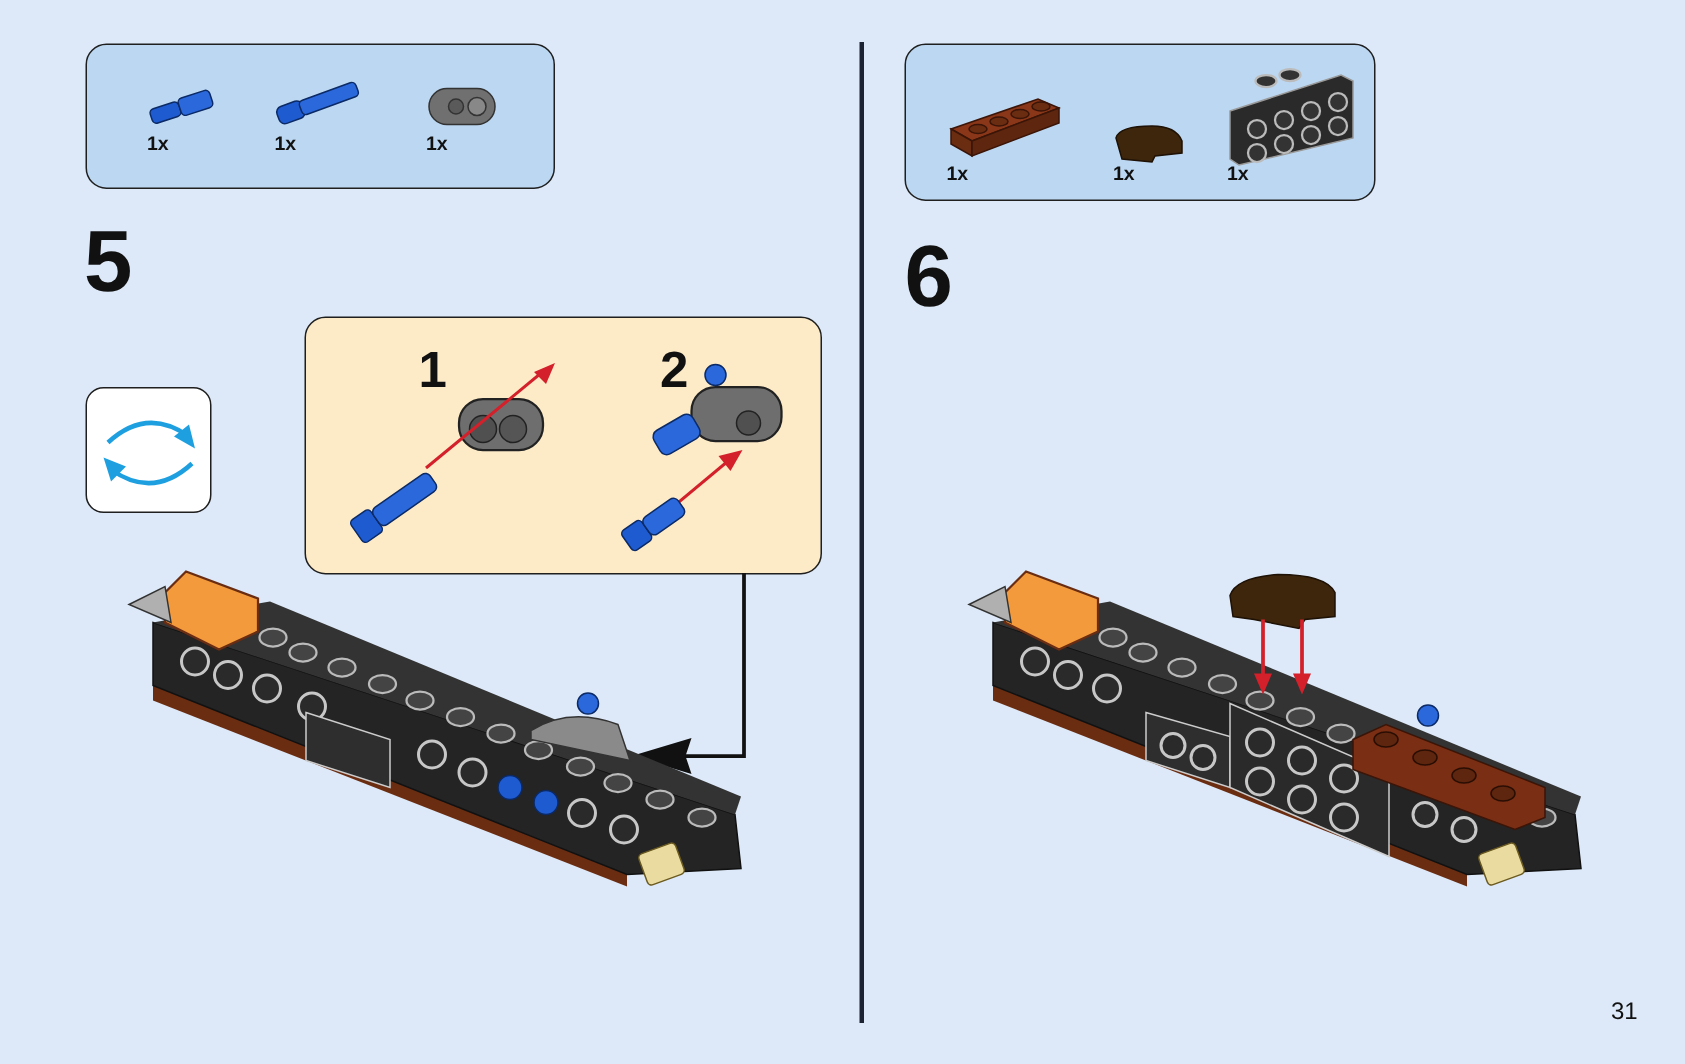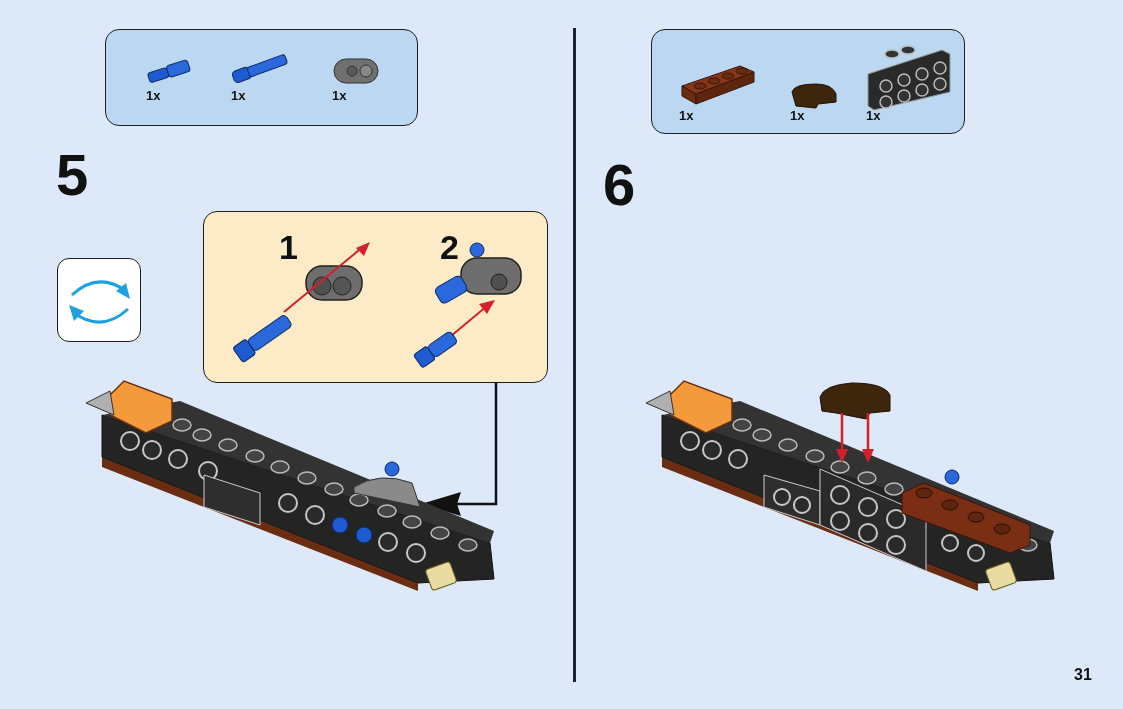--- a/index.html
+++ b/index.html
@@ -3,35 +3,35 @@
 <meta charset="utf-8">
 <style>
   html, body { margin:0; padding:0; }
   body {
     width:1123px; height:709px; position:relative; overflow:hidden;
     background:#dde9f8;
     font-family:"Liberation Sans", sans-serif;
   }
   .parts-box {
     position:absolute; background:#bcd7f1; border:1.5px solid #1f1f1f;
-    border-radius:14px; box-sizing:border-box;margin-left:48px;
+    border-radius:14px; box-sizing:border-box;
   }
   .qty { position:absolute; font-weight:bold; font-size:13px; color:#111; }
   .step-num { position:absolute; font-weight:bold; font-size:58px; color:#111; line-height:1; }
   .sub-num { position:absolute; font-weight:bold; font-size:34px; color:#111; line-height:1; }
   .sub-box {
     position:absolute; background:#fdebc8; border:1.5px solid #1f1f1f;
     border-radius:14px; box-sizing:border-box;
   }
   .rotate-box {
     position:absolute; background:#ffffff; border:1.5px solid #1f1f1f;
     border-radius:12px; box-sizing:border-box;
   }
   .divider { position:absolute; background:#1c2333; }
-  .page-num { position:absolute; font-weight:bold; font-size:16px; color:#111; }
+  .page-num { position:absolute; font-weight:normal; font-size:16px; color:#111; }
   svg { position:absolute; overflow:visible; }
 </style>
 </head>
 <body>
 
 <div class="parts-box" style="left:57px;top:29px;width:313px;height:97px;">
   <svg style="left:40px;top:30px;" width="50" height="25">
     <g transform="rotate(-18 25 12)">
       <rect x="2" y="6" width="20" height="10" rx="3" fill="#1f5bd0" stroke="#0b2a66" stroke-width="1"></rect>
       <rect x="22" y="5" width="22" height="12" rx="3" fill="#2a68dc" stroke="#0b2a66" stroke-width="1"></rect>

